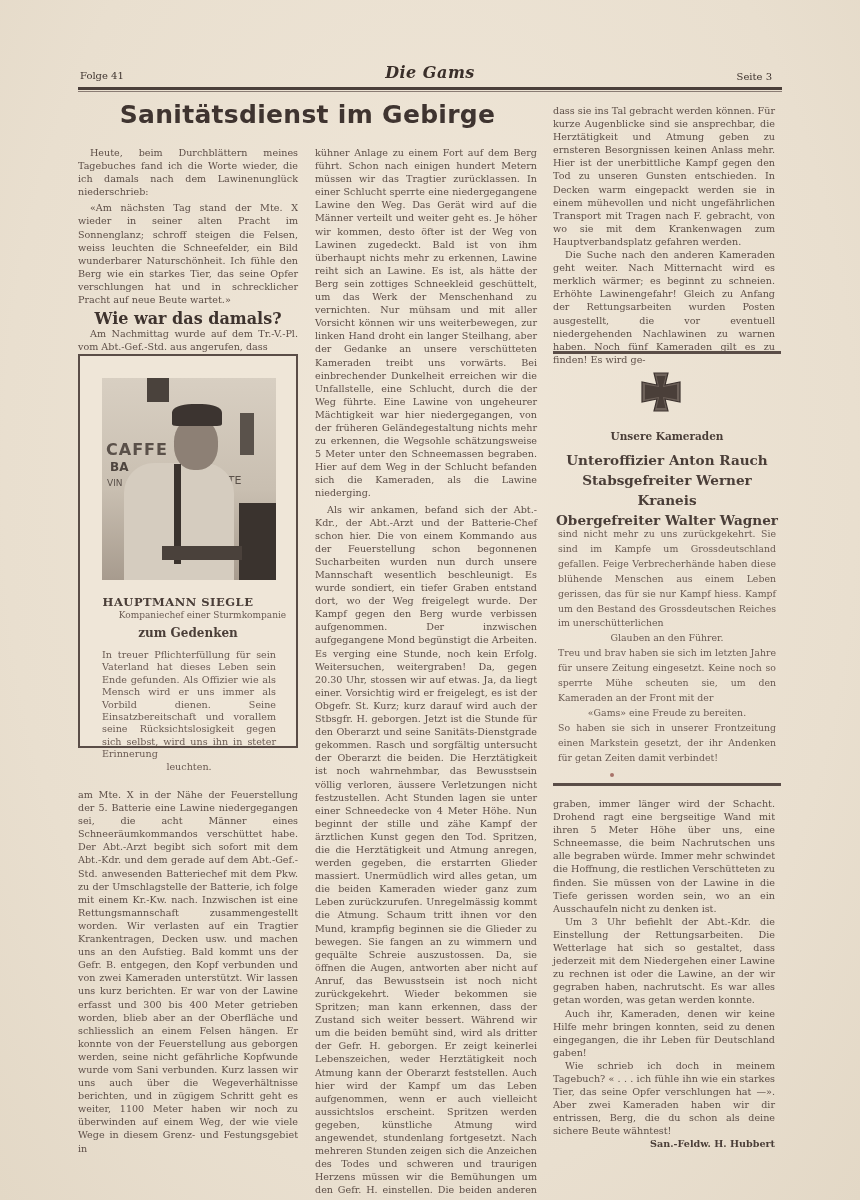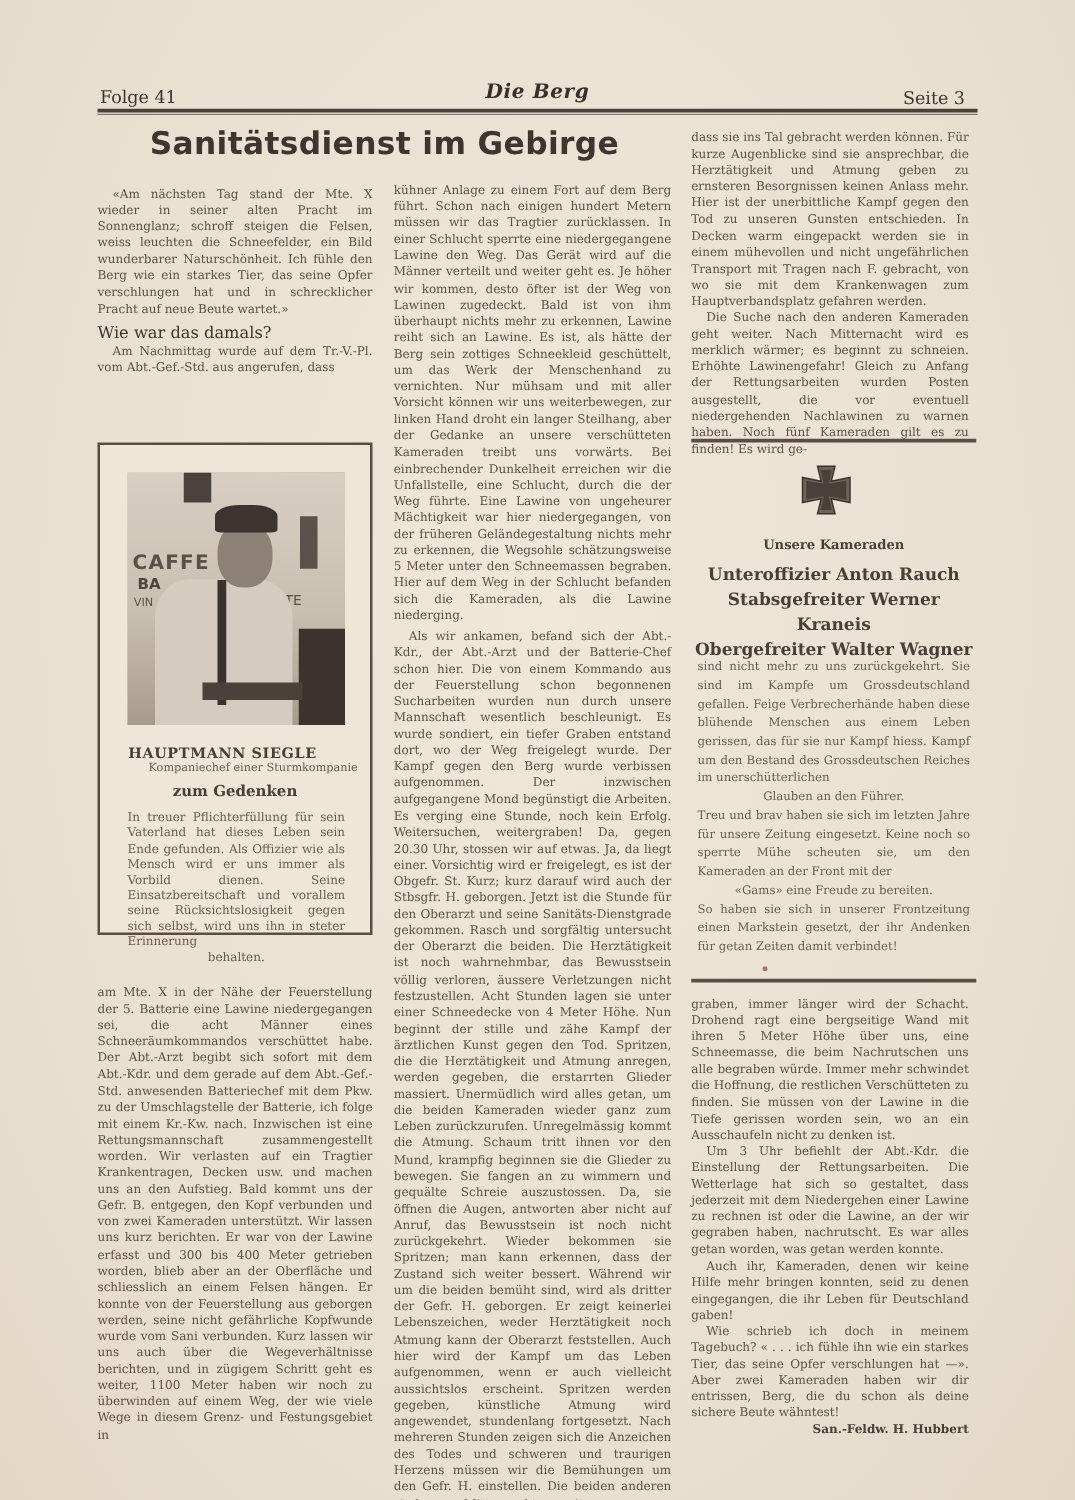--- a/index.html
+++ b/index.html
@@ -7,21 +7,21 @@
       width: 860px; height: 1200px; position: relative; overflow: hidden;
       background: #ece2d3;
       font-family: "DejaVu Serif", serif;
       color: #5a4a42;
     }
     .page {
       position: absolute; left: 0; top: 0; width: 860px; height: 1200px;
       background: radial-gradient(ellipse at 50% 40%, #f0e7d9 0%, #e9dfcf 70%, #e3d8c6 100%);
     }
     .hdr-left, .hdr-right {
-      position: absolute; top: 70px; font-size: 14px; color: #3e332e;
+      position: absolute; top: 70px; font-size: 10px; color: #3e332e;
       font-family: "DejaVu Serif", serif;
     }
     .hdr-left { left: 80px; }
     .hdr-right { right: 88px; top: 71px; }
     .masthead {
       position: absolute; top: 63px; left: 0; width: 860px; text-align: center;
       font-size: 16px; font-weight: bold; font-style: italic; color: #3a2f2a;
       font-family: "DejaVu Serif", serif; letter-spacing: 0.5px;
     }
     .rule {
@@ -39,21 +39,21 @@
     }
     .col { position: absolute; font-size: 9.6px; line-height: 13.1px; text-align: justify; color: #5d4e47; }
     .col p { margin: 0; text-indent: 12px; }
     .col p.noindent { text-indent: 0; }
     .c1a { left: 78px; top: 146px; width: 220px; }
     .c1b { left: 78px; top: 788px; width: 220px; }
     .c2 { left: 315px; top: 146px; width: 222px; }
     .c3a { left: 553px; top: 104px; width: 222px; }
     .c3b { left: 553px; top: 797px; width: 222px; }
     .subhead {
-      font-weight: normal; font-size: 13px; color: #3e332e;
+      text-align: center; font-weight: bold; font-size: 16px; color: #3e332e;
       margin: 6px 0 2px 0;
     }
     .memorial-box {
       position: absolute; left: 78px; top: 354px; width: 216px; height: 390px;
       border: 2px solid #5a4d47; background: #efe6d8;
     }
     .photo {
       position: absolute; left: 22px; top: 22px; width: 174px; height: 202px;
       background: linear-gradient(135deg, #cbc1b4 0%, #b9ad9e 40%, #968a7d 70%, #6f645a 100%);
       overflow: hidden;
@@ -111,28 +111,29 @@
     .tribute .center { text-align: center; }
     .dot { position: absolute; left: 610px; top: 773px; width: 4px; height: 4px; background: #a8736a; border-radius: 50%; }
     .signature { font-weight: bold; color: #4a3e38; }
   </style>
 </head>
 <body>
 
 <div class="page">
 
   <div class="hdr-left">Folge 41</div>
-  <div class="masthead">Die Berg</div>
+  <div class="masthead">Die Gams</div>
   <div class="hdr-right">Seite 3</div>
   <div class="rule"></div>
   <div class="rule2"></div>
 
   <div class="title">Sanitätsdienst im Gebirge</div>
 
   <div class="col c1a">
+    <p>Heute, beim Durchblättern meines Tagebuches fand ich die Worte wieder, die ich damals nach dem Lawinenunglück niederschrieb:</p>
     <p style="margin-top:3px">«Am nächsten Tag stand der Mte. X wieder in seiner alten Pracht im Sonnenglanz; schroff steigen die Felsen, weiss leuchten die Schneefelder, ein Bild wunderbarer Naturschönheit. Ich fühle den Berg wie ein starkes Tier, das seine Opfer verschlungen hat und in schrecklicher Pracht auf neue Beute wartet.»</p>
     <div class="subhead">Wie war das damals?</div>
     <p>Am Nachmittag wurde auf dem Tr.-V.-Pl. vom Abt.-Gef.-Std. aus angerufen, dass</p>
   </div>
 
   <div class="memorial-box">
     <div class="photo">
       <div class="wall"></div>
       <div class="window1"></div>
       <div class="window2"></div>
@@ -145,21 +146,21 @@
       <div class="head"></div>
       <div class="cap"></div>
       <div class="strap"></div>
       <div class="belt"></div>
     </div>
     <div class="mem-name">HAUPTMANN SIEGLE</div>
     <div class="mem-role">Kompaniechef einer Sturmkompanie</div>
     <div class="mem-gedenken">zum Gedenken</div>
     <div class="mem-text">
       <div>In treuer Pflichterfüllung für sein Vaterland hat dieses Leben sein Ende gefunden. Als Offizier wie als Mensch wird er uns immer als Vorbild dienen. Seine Einsatzbereitschaft und vorallem seine Rücksichtslosigkeit gegen sich selbst, wird uns ihn in steter Erinnerung</div>
-      <div class="last">behalten.</div>
+      <div class="last">leuchten.</div>
     </div>
   </div>
 
   <div class="col c1b">
     <p class="noindent">am Mte. X in der Nähe der Feuerstellung der 5. Batterie eine Lawine niedergegangen sei, die acht Männer eines Schneeräumkommandos verschüttet habe. Der Abt.-Arzt begibt sich sofort mit dem Abt.-Kdr. und dem gerade auf dem Abt.-Gef.-Std. anwesenden Batteriechef mit dem Pkw. zu der Umschlagstelle der Batterie, ich folge mit einem Kr.-Kw. nach. Inzwischen ist eine Rettungsmannschaft zusammengestellt worden. Wir verlasten auf ein Tragtier Krankentragen, Decken usw. und machen uns an den Aufstieg. Bald kommt uns der Gefr. B. entgegen, den Kopf verbunden und von zwei Kameraden unterstützt. Wir lassen uns kurz berichten. Er war von der Lawine erfasst und 300 bis 400 Meter getrieben worden, blieb aber an der Oberfläche und schliesslich an einem Felsen hängen. Er konnte von der Feuerstellung aus geborgen werden, seine nicht gefährliche Kopfwunde wurde vom Sani verbunden. Kurz lassen wir uns auch über die Wegeverhältnisse berichten, und in zügigem Schritt geht es weiter, 1100 Meter haben wir noch zu überwinden auf einem Weg, der wie viele Wege in diesem Grenz- und Festungsgebiet in</p>
   </div>
 
   <div class="col c2">
     <p class="noindent">kühner Anlage zu einem Fort auf dem Berg führt. Schon nach einigen hundert Metern müssen wir das Tragtier zurücklassen. In einer Schlucht sperrte eine niedergegangene Lawine den Weg. Das Gerät wird auf die Männer verteilt und weiter geht es. Je höher wir kommen, desto öfter ist der Weg von Lawinen zugedeckt. Bald ist von ihm überhaupt nichts mehr zu erkennen, Lawine reiht sich an Lawine. Es ist, als hätte der Berg sein zottiges Schneekleid geschüttelt, um das Werk der Menschenhand zu vernichten. Nur mühsam und mit aller Vorsicht können wir uns weiterbewegen, zur linken Hand droht ein langer Steilhang, aber der Gedanke an unsere verschütteten Kameraden treibt uns vorwärts. Bei einbrechender Dunkelheit erreichen wir die Unfallstelle, eine Schlucht, durch die der Weg führte. Eine Lawine von ungeheurer Mächtigkeit war hier niedergegangen, von der früheren Geländegestaltung nichts mehr zu erkennen, die Wegsohle schätzungsweise 5 Meter unter den Schneemassen begraben. Hier auf dem Weg in der Schlucht befanden sich die Kameraden, als die Lawine niederging.</p>
     <p style="margin-top:3px">Als wir ankamen, befand sich der Abt.-Kdr., der Abt.-Arzt und der Batterie-Chef schon hier. Die von einem Kommando aus der Feuerstellung schon begonnenen Sucharbeiten wurden nun durch unsere Mannschaft wesentlich beschleunigt. Es wurde sondiert, ein tiefer Graben entstand dort, wo der Weg freigelegt wurde. Der Kampf gegen den Berg wurde verbissen aufgenommen. Der inzwischen aufgegangene Mond begünstigt die Arbeiten. Es verging eine Stunde, noch kein Erfolg. Weitersuchen, weitergraben! Da, gegen 20.30 Uhr, stossen wir auf etwas. Ja, da liegt einer. Vorsichtig wird er freigelegt, es ist der Obgefr. St. Kurz; kurz darauf wird auch der Stbsgfr. H. geborgen. Jetzt ist die Stunde für den Oberarzt und seine Sanitäts-Dienstgrade gekommen. Rasch und sorgfältig untersucht der Oberarzt die beiden. Die Herztätigkeit ist noch wahrnehmbar, das Bewusstsein völlig verloren, äussere Verletzungen nicht festzustellen. Acht Stunden lagen sie unter einer Schneedecke von 4 Meter Höhe. Nun beginnt der stille und zähe Kampf der ärztlichen Kunst gegen den Tod. Spritzen, die die Herztätigkeit und Atmung anregen, werden gegeben, die erstarrten Glieder massiert. Unermüdlich wird alles getan, um die beiden Kameraden wieder ganz zum Leben zurückzurufen. Unregelmässig kommt die Atmung. Schaum tritt ihnen vor den Mund, krampfig beginnen sie die Glieder zu bewegen. Sie fangen an zu wimmern und gequälte Schreie auszustossen. Da, sie öffnen die Augen, antworten aber nicht auf Anruf, das Bewusstsein ist noch nicht zurückgekehrt. Wieder bekommen sie Spritzen; man kann erkennen, dass der Zustand sich weiter bessert. Während wir um die beiden bemüht sind, wird als dritter der Gefr. H. geborgen. Er zeigt keinerlei Lebenszeichen, weder Herztätigkeit noch Atmung kann der Oberarzt feststellen. Auch hier wird der Kampf um das Leben aufgenommen, wenn er auch vielleicht aussichtslos erscheint. Spritzen werden gegeben, künstliche Atmung wird angewendet, stundenlang fortgesetzt. Nach mehreren Stunden zeigen sich die Anzeichen des Todes und schweren und traurigen Herzens müssen wir die Bemühungen um den Gefr. H. einstellen. Die beiden anderen sind gegen Mitternacht so weit,</p>

